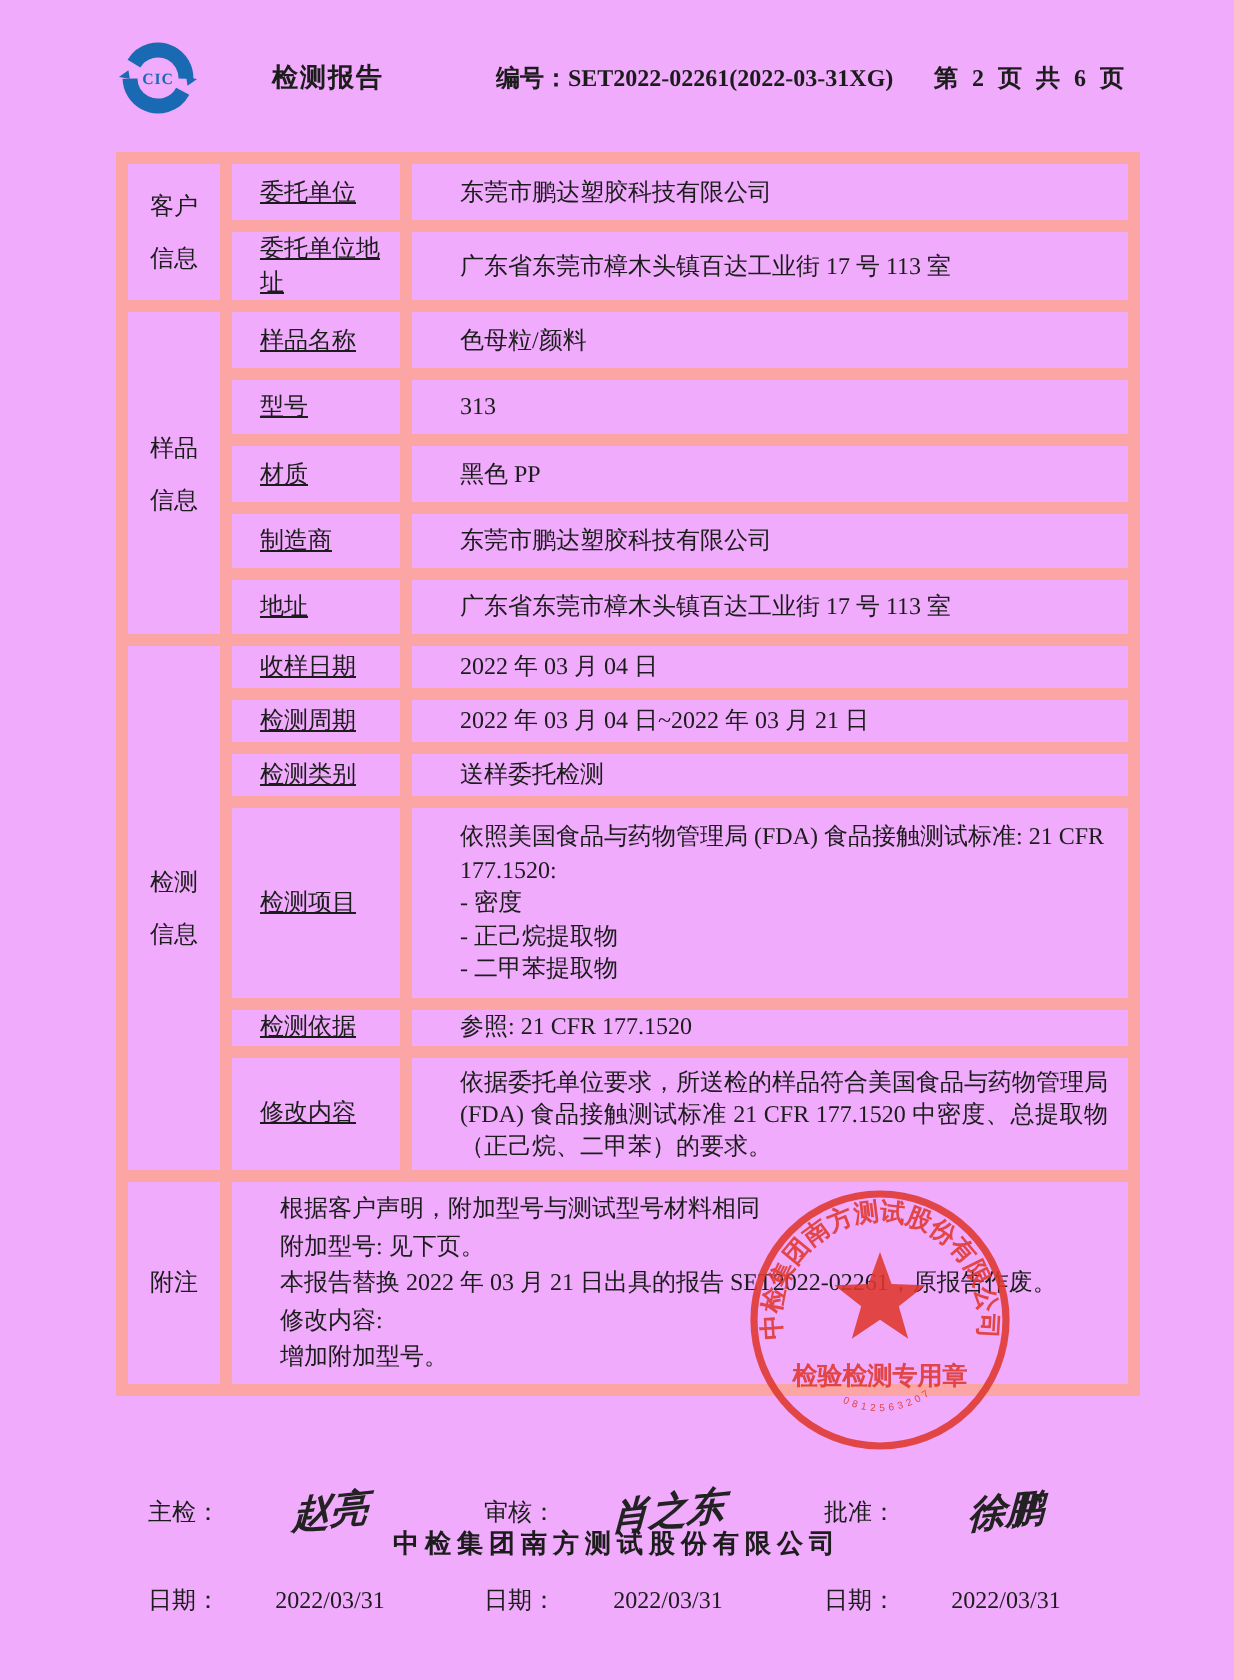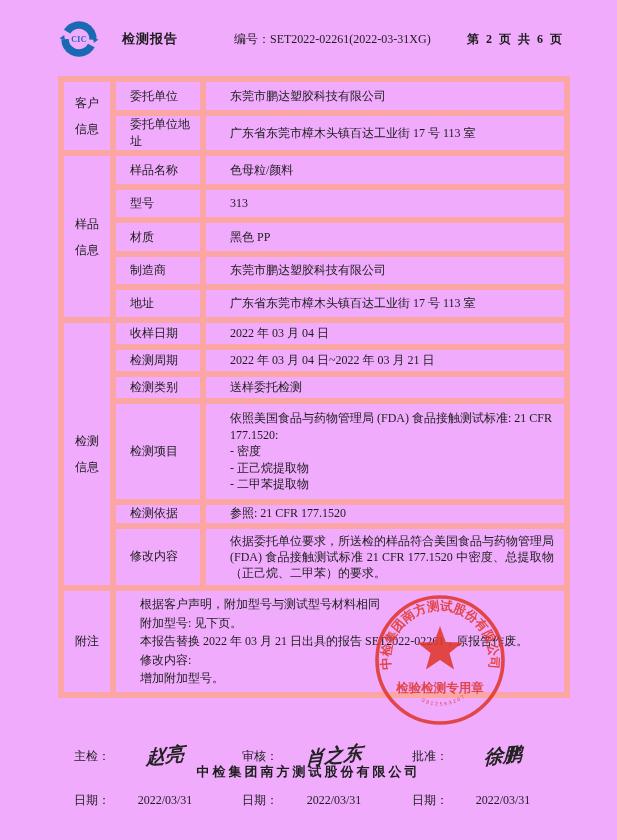--- a/index.html
+++ b/index.html
@@ -4,30 +4,30 @@
 <style>
   * { margin:0; padding:0; box-sizing:border-box; }
   html,body { background:#ffffff; }
   body { font-family:"Liberation Serif","DejaVu Serif",serif; color:#1c1c1c; }
   .page { position:relative; width:617px; height:840px; background:#f0abfc; overflow:hidden; }
 
   
   .header { position:absolute; left:58px; top:14px; width:506px; height:50px;
             display:flex; align-items:center; }
   .logo { width:42px; height:42px; flex:0 0 42px; }
-  .hdr-title { margin-left:22px; font-size:13px; font-weight:bold; letter-spacing:1px; }
-  .hdr-no { margin-left:56px; font-size:12px; font-weight:normal; }
+  .hdr-title { margin-left:36px; font-size:13px; font-weight:bold; letter-spacing:1px; }
+  .hdr-no { margin-left:56px; font-size:12px; font-weight:bold; }
   .hdr-page { margin-left:auto; font-size:12px; font-weight:bold; letter-spacing:2px; }
 
   
   .report-table { position:absolute; left:58px; top:76px; border-collapse:collapse;
                   table-layout:fixed; width:506px; font-size:12px; }
   .report-table td { border:6px solid #fca5a5; vertical-align:middle; }
   td.group { text-align:center; white-space:pre-line; line-height:26px; }
-  td.lbl { padding-left:14px; }
+  td.lbl { padding-left:14px;text-decoration:underline; }
   td.val { padding-left:24px; padding-right:10px;margin-top:26px; }
   td.multiline { white-space:pre-line; line-height:16.6px; padding-top:6px; padding-bottom:6px; vertical-align:top; }
   td.justify { text-align:justify; line-height:16px; padding-top:4px; padding-bottom:4px;font-family:Liberation Serif, serif; }
   td.notes { white-space:pre-line; line-height:18.6px; padding-top:4px; padding-bottom:4px; vertical-align:top; }
   tr.h34 { height:34px; } tr.h33 { height:33px; } tr.h27 { height:27px; }
   tr.h83 { height:83px; } tr.h24 { height:24px; } tr.h48 { height:48px; } tr.h93 { height:93px; }
 
   
   .sig-block { position:absolute; left:58px; top:690px; width:506px; font-size:12px; }
   .sig-row { display:grid; grid-template-columns:46px 122px 46px 124px 46px 122px;

